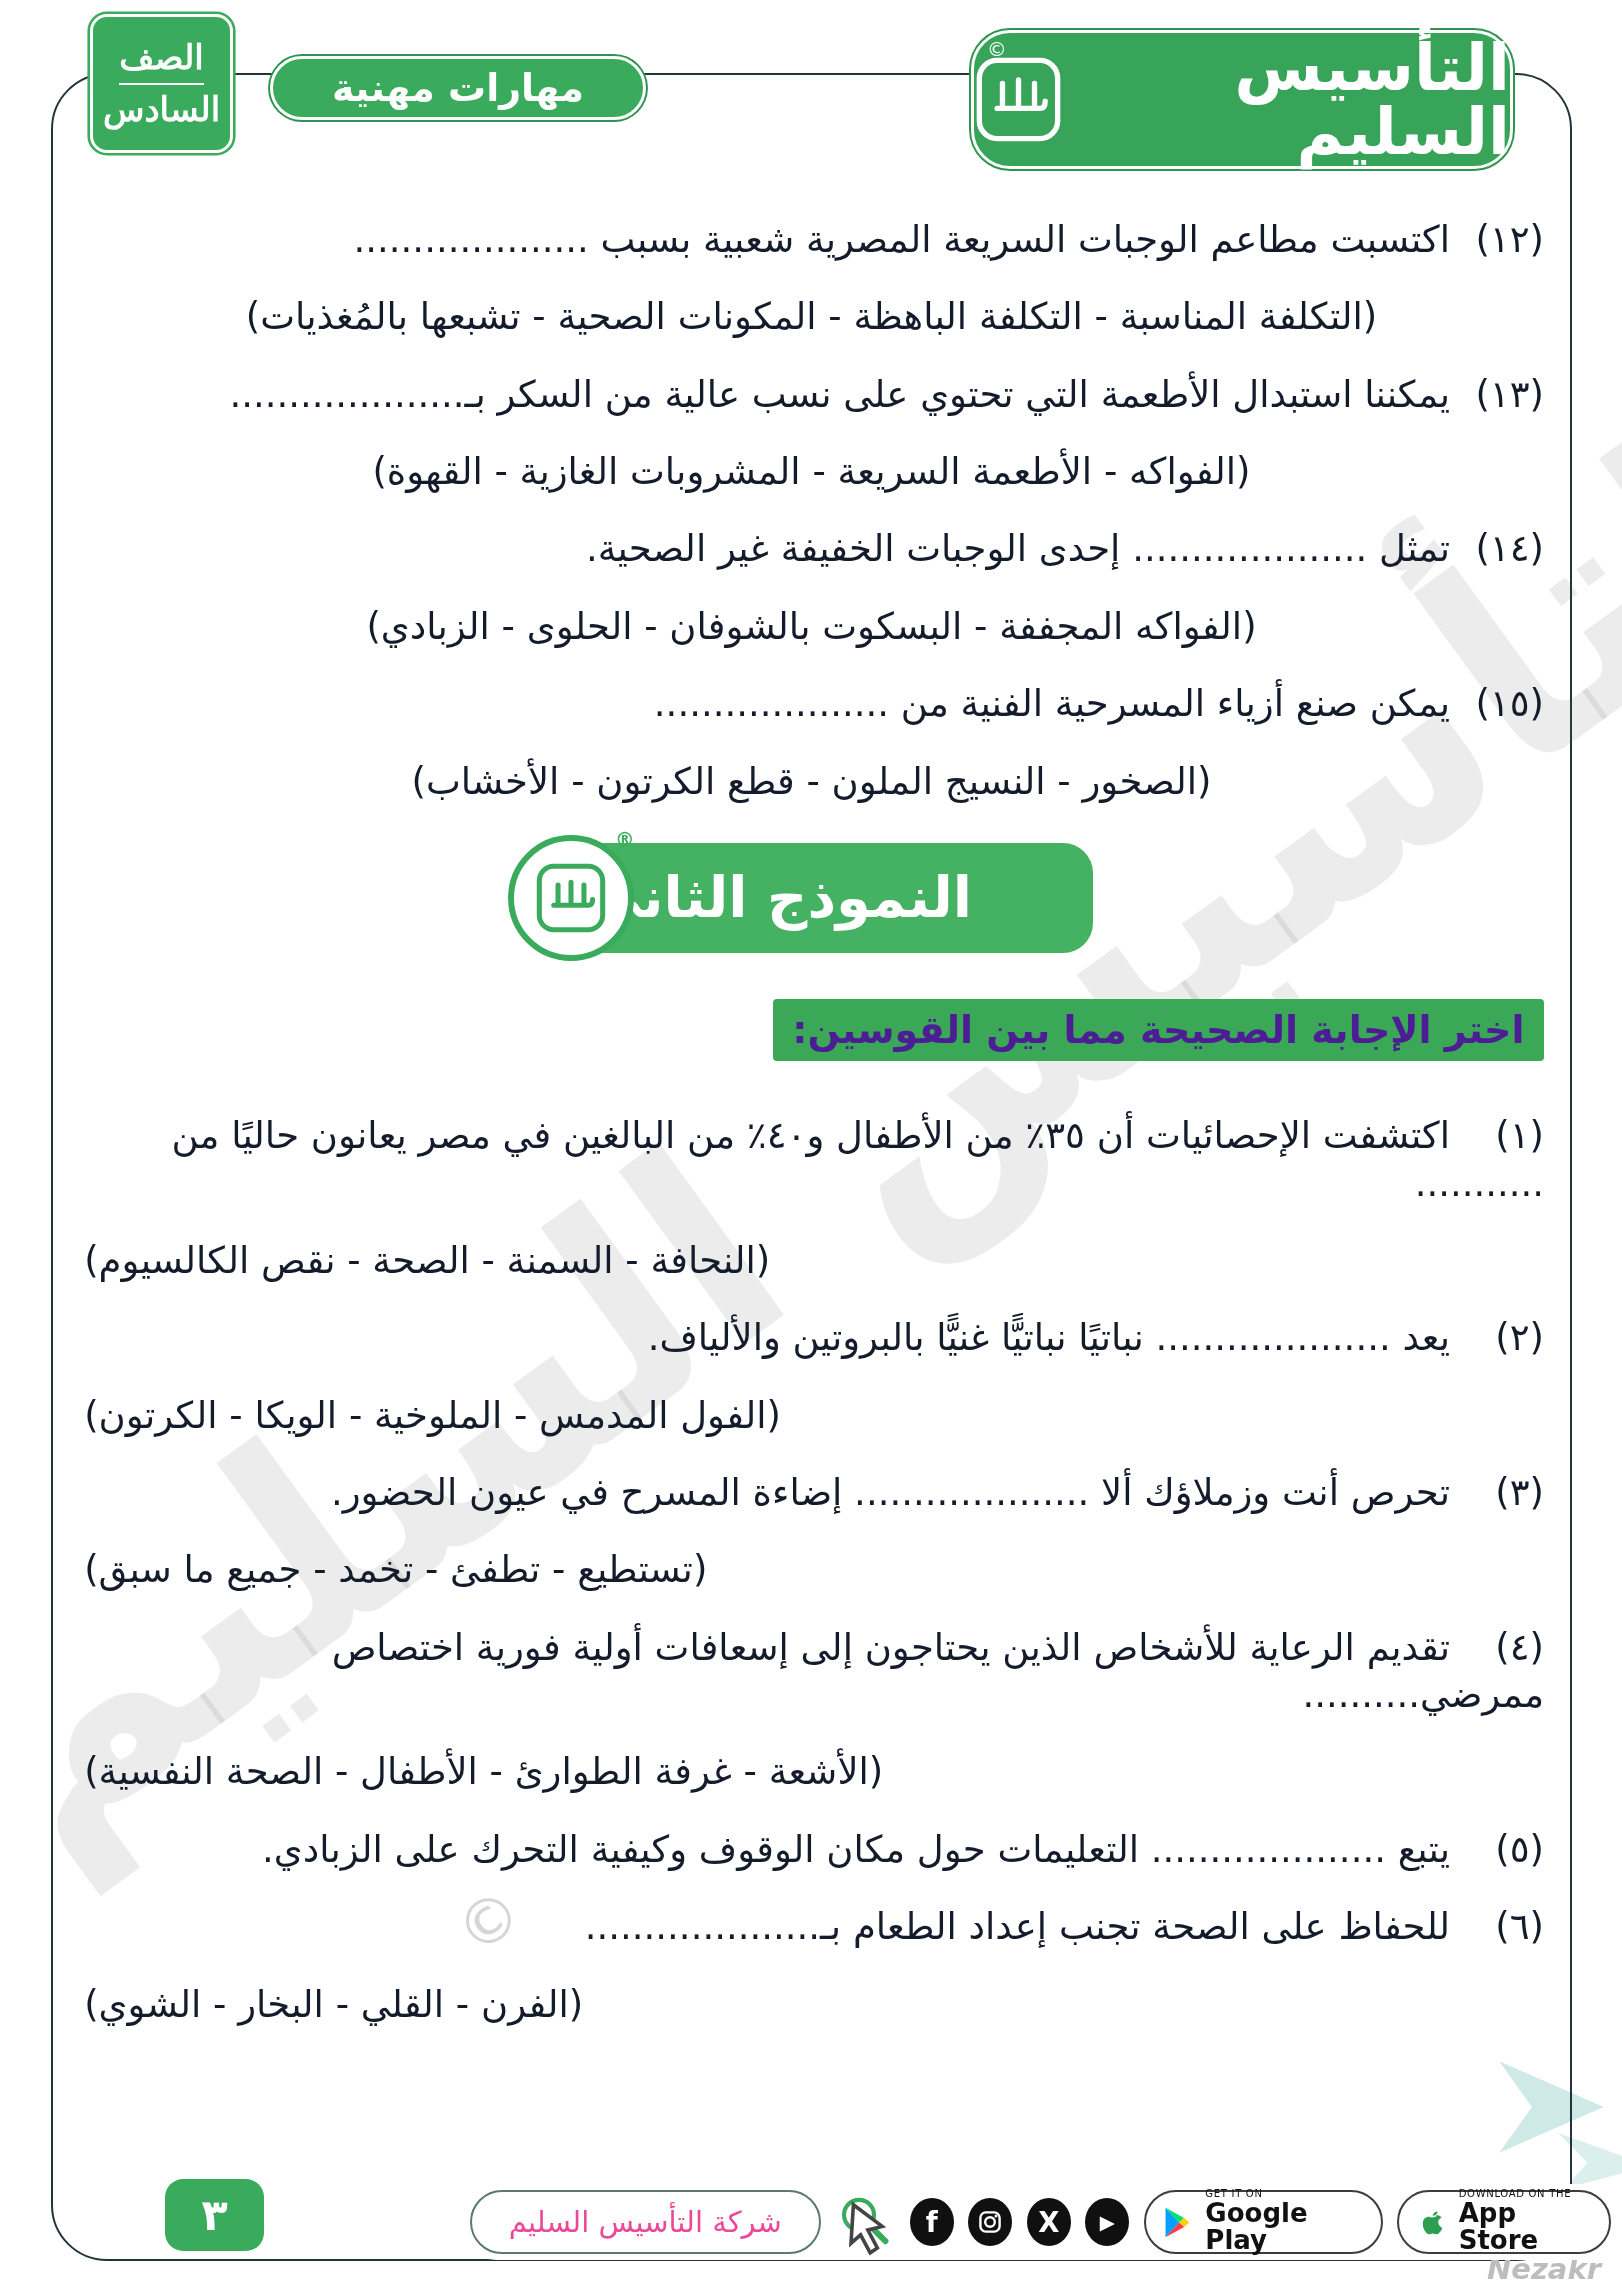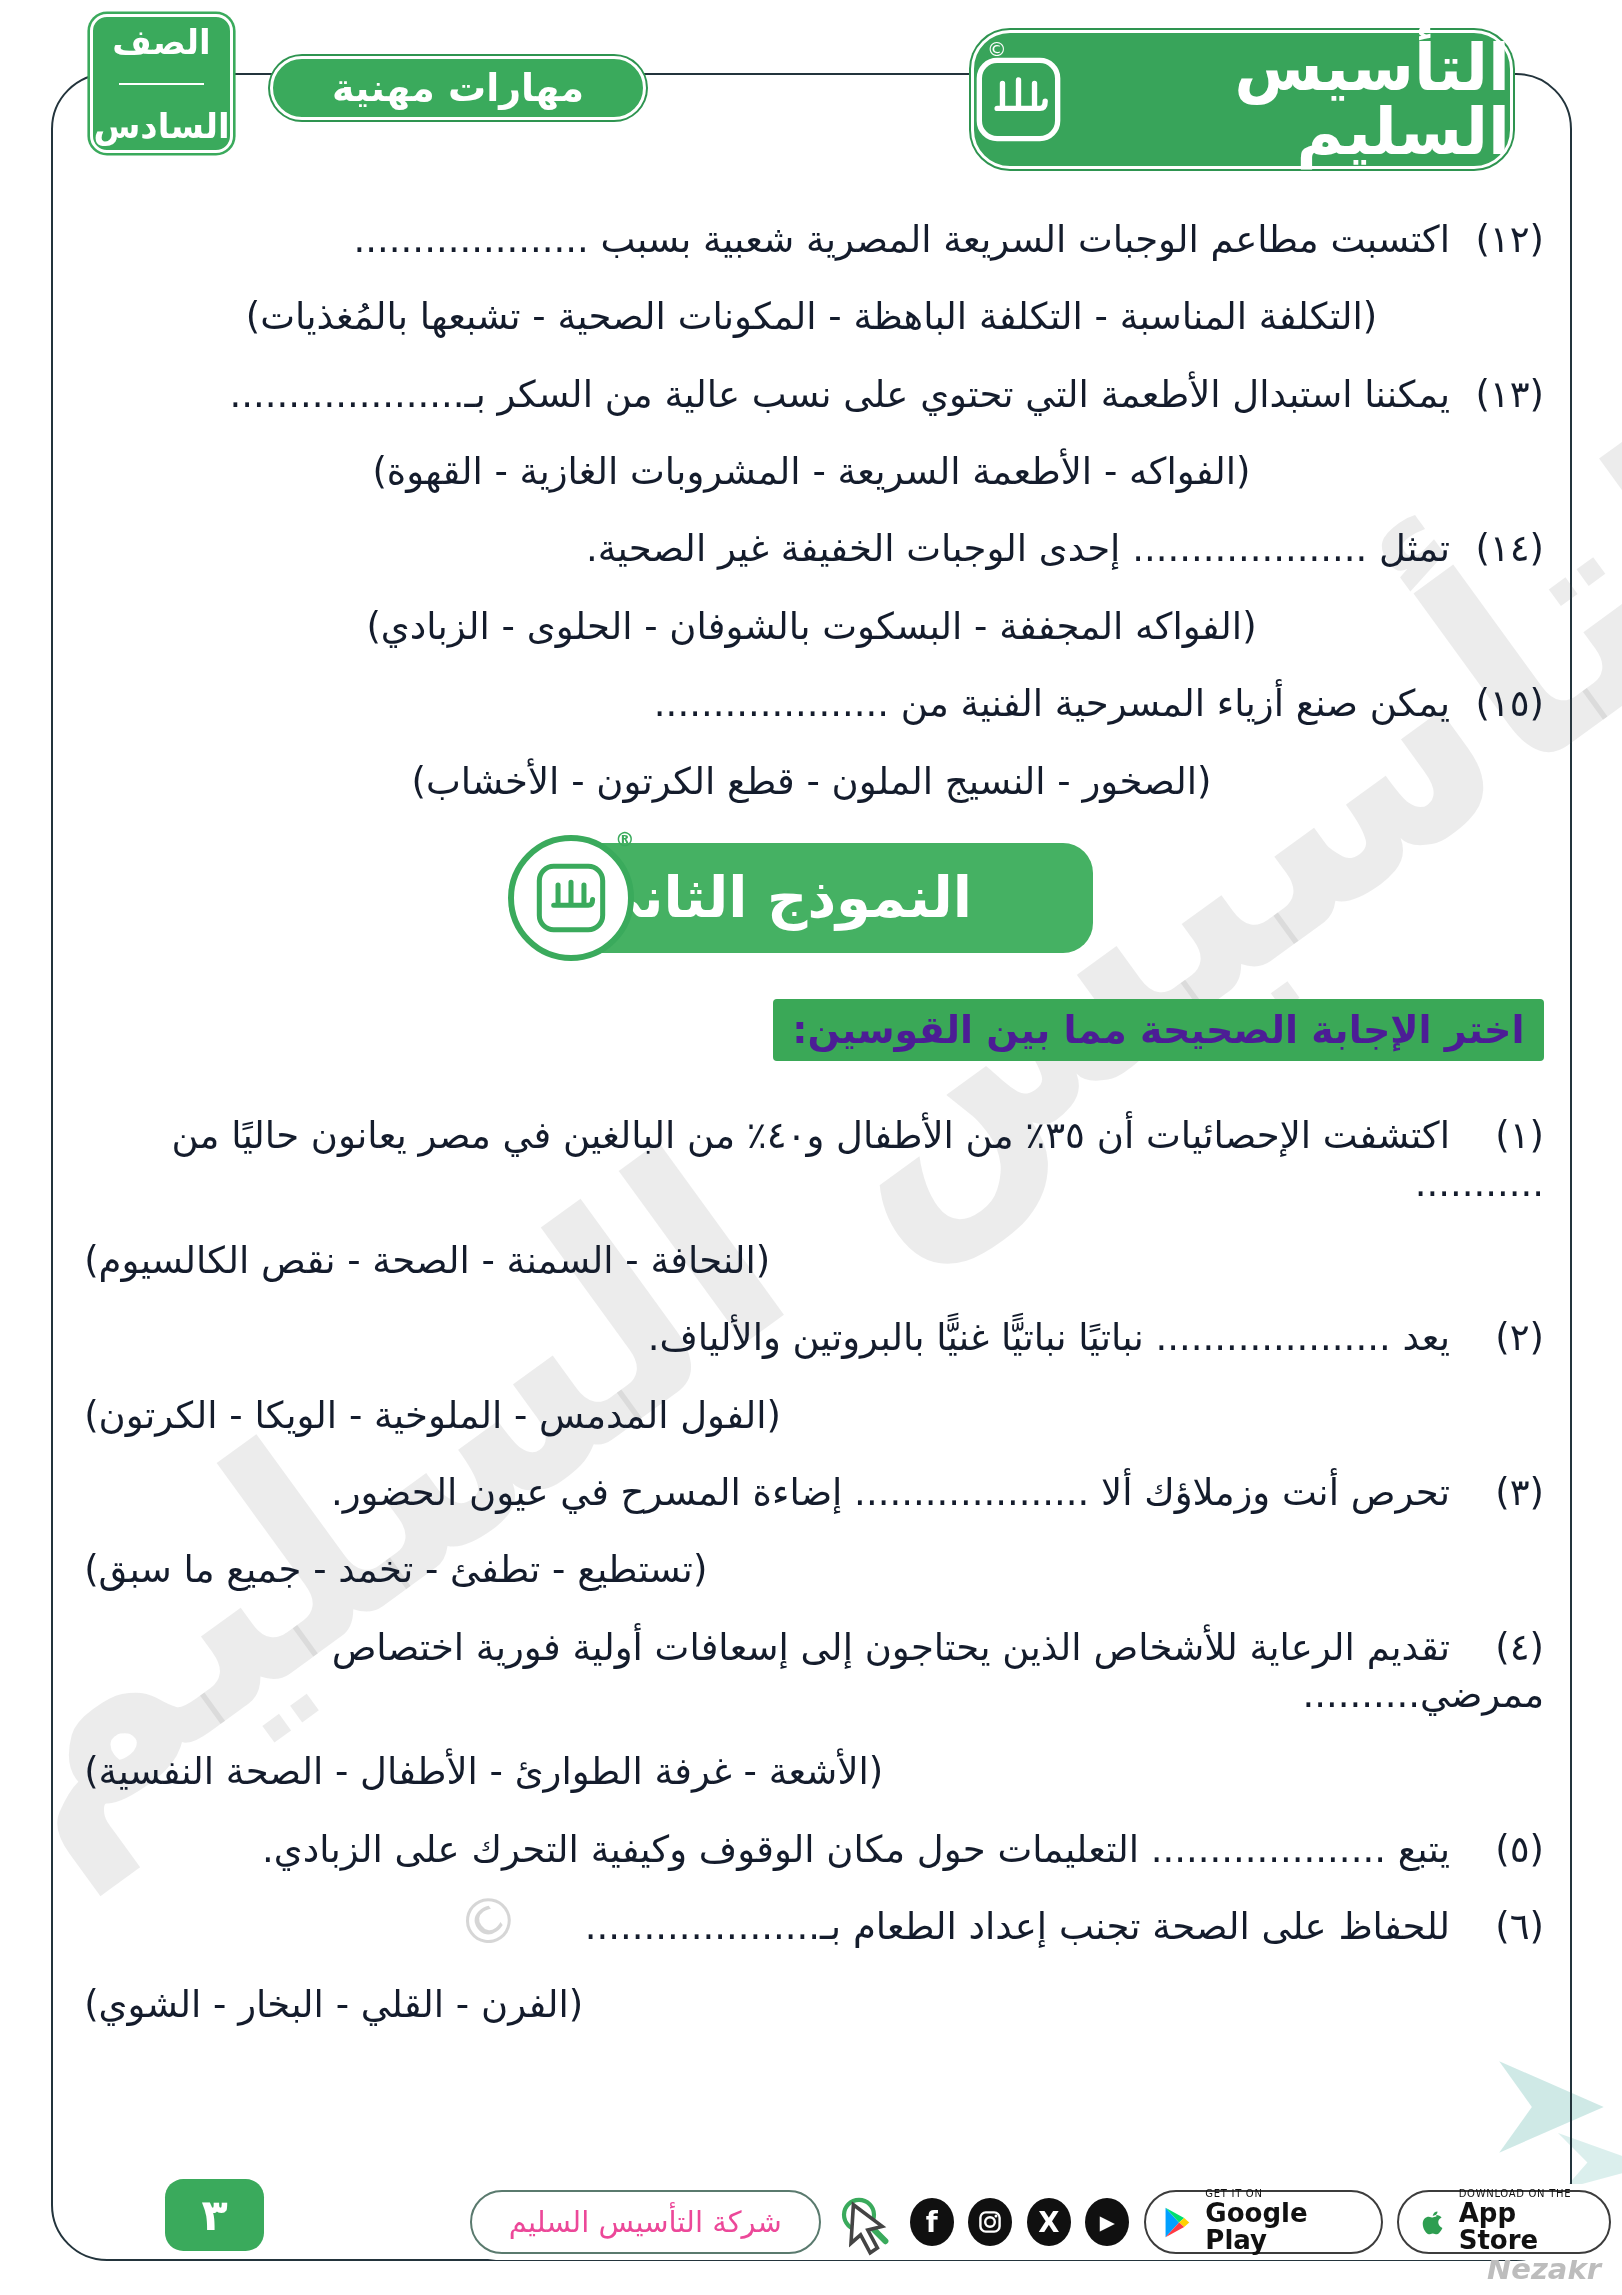--- a/index.html
+++ b/index.html
@@ -24,21 +24,21 @@
   .watermark-copy {
     position:absolute; z-index:1; top:1885px; left:458px; font-size:62px;
     color:rgba(0,0,0,0.16); transform:rotate(-36deg); pointer-events:none;
   }
 
   
   .grade-badge {
     position:absolute; z-index:4; left:90px; top:14.4px; width:143px; height:139px;
     background:#3aaa5c; border-radius:17px; border:3.9px solid #fff;
     box-shadow:0 0 0 2.6px #3aaa5c;
-    display:flex; flex-direction:column; align-items:center; justify-content:center; gap:24px;
+    display:flex; flex-direction:column; align-items:center; justify-content:center; gap:8px;font-family:Liberation Serif, serif;
   }
   .grade-badge .t { color:#fff; font-size:34px; font-weight:bold; line-height:1; }
   .grade-badge .divider { width:85px; height:2px; background:#fff; }
 
   .subject-pill {
     position:absolute; z-index:4; left:270px; top:56px; width:376px; height:64px;
     background:#3aaa5c; border-radius:39px; border:3.3px solid #fff;
     box-shadow:0 0 0 2px #2e9450;
     color:#fff; font-size:38px; font-weight:bold;
     display:flex; align-items:center; justify-content:center;

